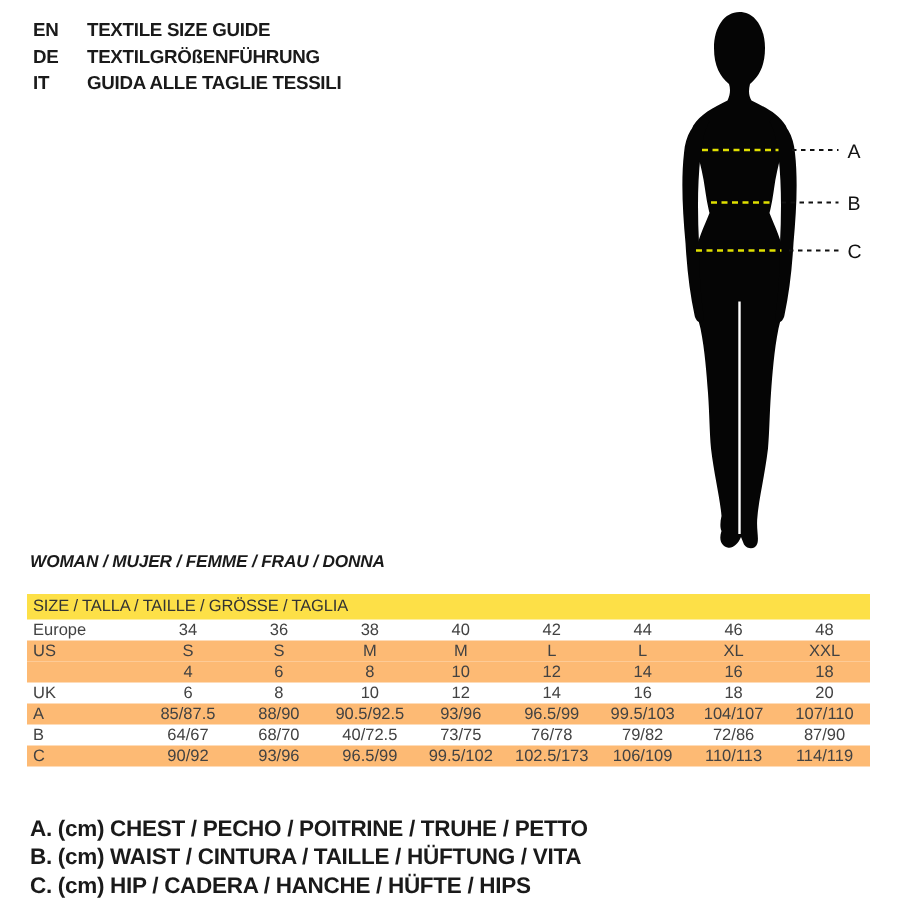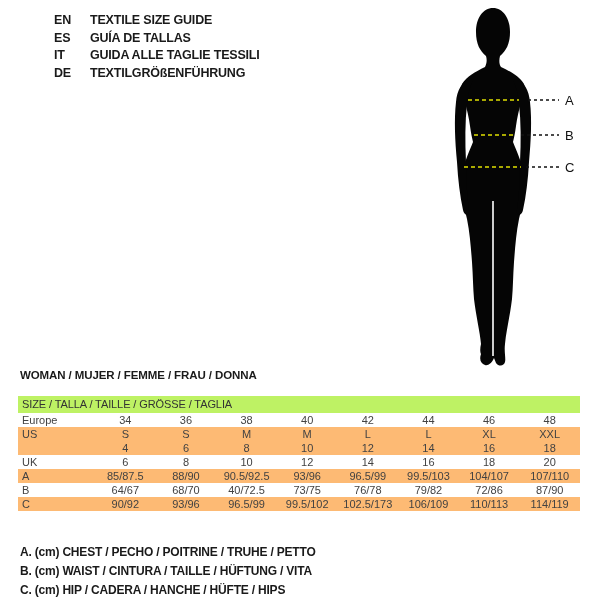--- a/index.html
+++ b/index.html
@@ -2,60 +2,56 @@
 <html><head>
 <meta charset="utf-8">
 <style>
   html,body{margin:0;padding:0;}
   body{
     width:600px;height:600px;background:#ffffff;position:relative;
     font-family:"Liberation Sans", sans-serif;color:#1a1a1a;overflow:hidden;
   }
   
   .lang-list{position:absolute;left:22px;top:12px;}
-  .lang-row{display:flex;line-height:17.5px;font-weight:bold;font-size:12.5px;letter-spacing:-0.2px;margin-left:32px;}
+  .lang-row{display:flex;line-height:17.5px;font-weight:bold;font-size:12.5px;letter-spacing:-0.2px;}
   .lang-code{width:36px;flex:0 0 36px;}
   .lang-title{white-space:nowrap;}
   
   .figure{position:absolute;left:413px;top:4px;width:185px;height:372px;}
   .marker-label{font-family:"Liberation Sans", sans-serif;font-size:13px;fill:#111;}
   
-  .section-title{position:absolute;left:20px;top:369px;font-weight:bold;font-size:11.5px;letter-spacing:-0.1px;}
+  .section-title{position:absolute;left:20px;top:369px;font-weight:bold;font-size:11.5px;letter-spacing:-0.1px;font-style:italic;}
   
   .size-table{position:absolute;left:18px;top:396px;width:562px;font-size:11px;color:#424242;}
-  .t-header{height:17px;line-height:17px;background:#bef264;padding-left:4px;color:#333;letter-spacing:-0.1px;}
+  .t-header{height:17px;line-height:17px;background:#fde047;padding-left:4px;color:#333;letter-spacing:-0.1px;}
   .t-row{display:flex;height:14px;line-height:15px;}
   .t-row.striped{background:#fdba74;}
   .t-label{flex:0 0 77px;padding-left:4px;box-sizing:border-box;}
   .t-cell{flex:1 1 0;text-align:center;white-space:nowrap;}
   
   .legend{position:absolute;left:20px;top:543px;}
-  .legend-line{font-weight:bold;font-size:12px;line-height:19px;letter-spacing:-0.2px;white-space:nowrap;}
+  .legend-line{font-weight:bold;font-size:15px;line-height:19px;letter-spacing:-0.2px;white-space:nowrap;}
 </style>
 </head>
 <body>
 
 <div class="canvas">
 
   <div class="lang-list">
     <div class="lang-row">
       <span class="lang-code">EN</span>
       <span class="lang-title">TEXTILE SIZE GUIDE</span>
     </div>
     <div class="lang-row">
-      <span class="lang-code">ES</span>
-      <span class="lang-title">GUÍA DE TALLAS</span>
+      <span class="lang-code">DE</span>
+      <span class="lang-title">TEXTILGRÖßENFÜHRUNG</span>
     </div>
     <div class="lang-row">
       <span class="lang-code">IT</span>
       <span class="lang-title">GUIDA ALLE TAGLIE TESSILI</span>
-    </div>
-    <div class="lang-row">
-      <span class="lang-code">DE</span>
-      <span class="lang-title">TEXTILGRÖßENFÜHRUNG</span>
     </div>
   </div>
 
   <div class="figure">
     <svg width="185" height="372" viewBox="0 0 185 372">
 
       <path fill="#050505" d="
         M80,4
         C90,4 97,14 97,28
         C97,40 93,47 87,52

